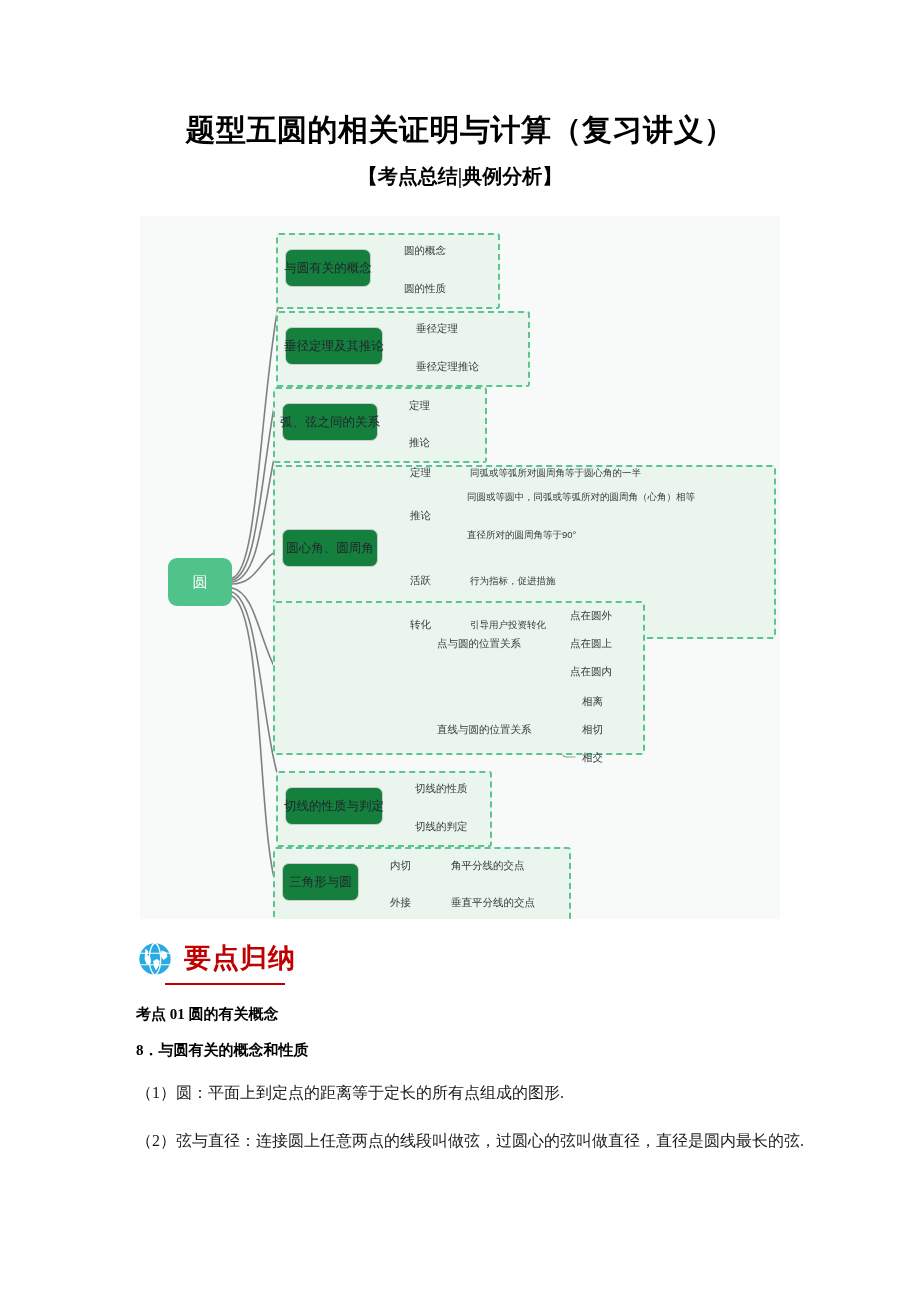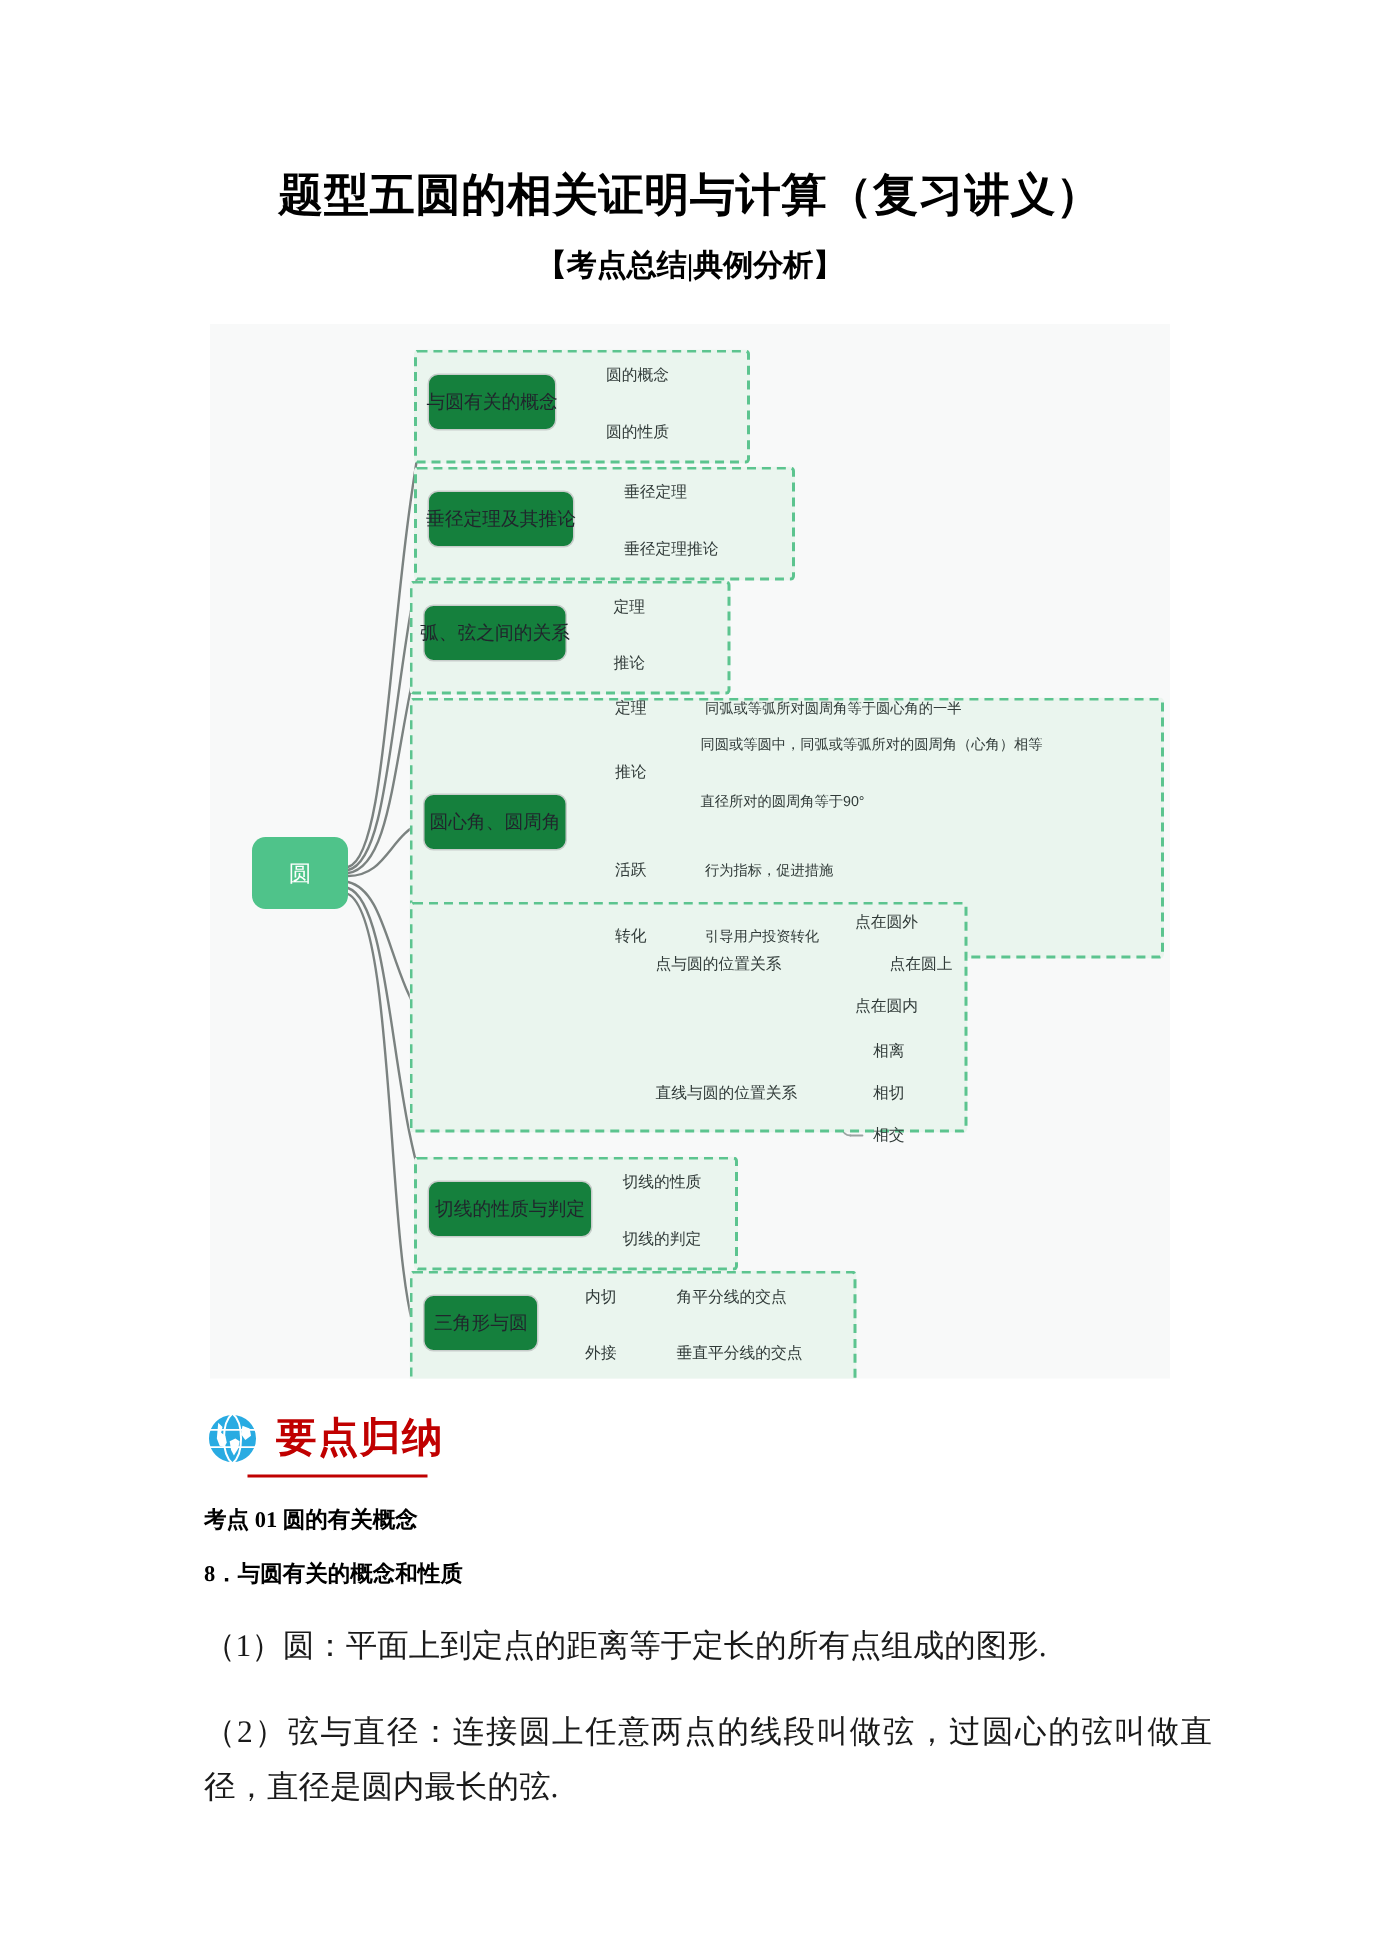--- a/index.html
+++ b/index.html
@@ -115,21 +115,21 @@
   }
   .b-head{
     font-size:15px;font-weight:bold;color:#000;
     margin:0 0 18px 0;line-height:1.2;
   }
   .b-sub{
     font-size:15px;font-weight:bold;color:#000;
     margin:0 0 20px 0;line-height:1.2;
   }
   .b-para{
-    font-size:21px;color:#1a1a1a;
+    font-size:16px;color:#1a1a1a;
     margin:0 0 20px 0;line-height:1.75;text-align:justify;
   }
 </style>
 </head>
 <body>
 
 <div class="page">
 
   <div class="doc-title">题型五圆的相关证明与计算（复习讲义）</div>
   <div class="doc-subtitle">【考点总结|典例分析】</div>
@@ -236,30 +236,30 @@
     <div class="leaf" style="left:270px;top:359px;">活跃</div>
     <div class="leaf sm" style="left:330px;top:360px;">行为指标，促进措施</div>
 
     <div class="leaf" style="left:270px;top:403px;">转化</div>
     <div class="leaf sm" style="left:330px;top:404px;">引导用户投资转化</div>
 
     <div class="grp" style="left:133px;top:385px;width:368px;height:150px;"></div>
 
     <div class="leaf" style="left:297px;top:422px;">点与圆的位置关系</div>
     <div class="leaf" style="left:430px;top:394px;">点在圆外</div>
-    <div class="leaf" style="left:430px;top:422px;margin-left:23px;">点在圆上</div>
+    <div class="leaf" style="left:430px;top:422px;">点在圆上</div>
     <div class="leaf" style="left:430px;top:450px;">点在圆内</div>
 
     <div class="leaf" style="left:297px;top:508px;">直线与圆的位置关系</div>
     <div class="leaf" style="left:442px;top:480px;">相离</div>
     <div class="leaf" style="left:442px;top:508px;">相切</div>
     <div class="leaf" style="left:442px;top:536px;">相交</div>
 
     <div class="grp" style="left:136px;top:555px;width:212px;height:72px;"></div>
-    <div class="node" style="left:145px;top:571px;width:110px;height:38px;">切线的性质与判定</div>
+    <div class="node" style="left:145px;top:571px;width:98px;height:38px;">切线的性质与判定</div>
     <div class="leaf" style="left:275px;top:567px;">切线的性质</div>
     <div class="leaf" style="left:275px;top:605px;">切线的判定</div>
 
     <div class="grp" style="left:133px;top:631px;width:294px;height:72px;"></div>
     <div class="node" style="left:142px;top:647px;width:77px;height:38px;">三角形与圆</div>
     <div class="leaf" style="left:250px;top:644px;">内切</div>
     <div class="leaf" style="left:311px;top:644px;">角平分线的交点</div>
     <div class="leaf" style="left:250px;top:681px;">外接</div>
     <div class="leaf" style="left:311px;top:681px;">垂直平分线的交点</div>
 

